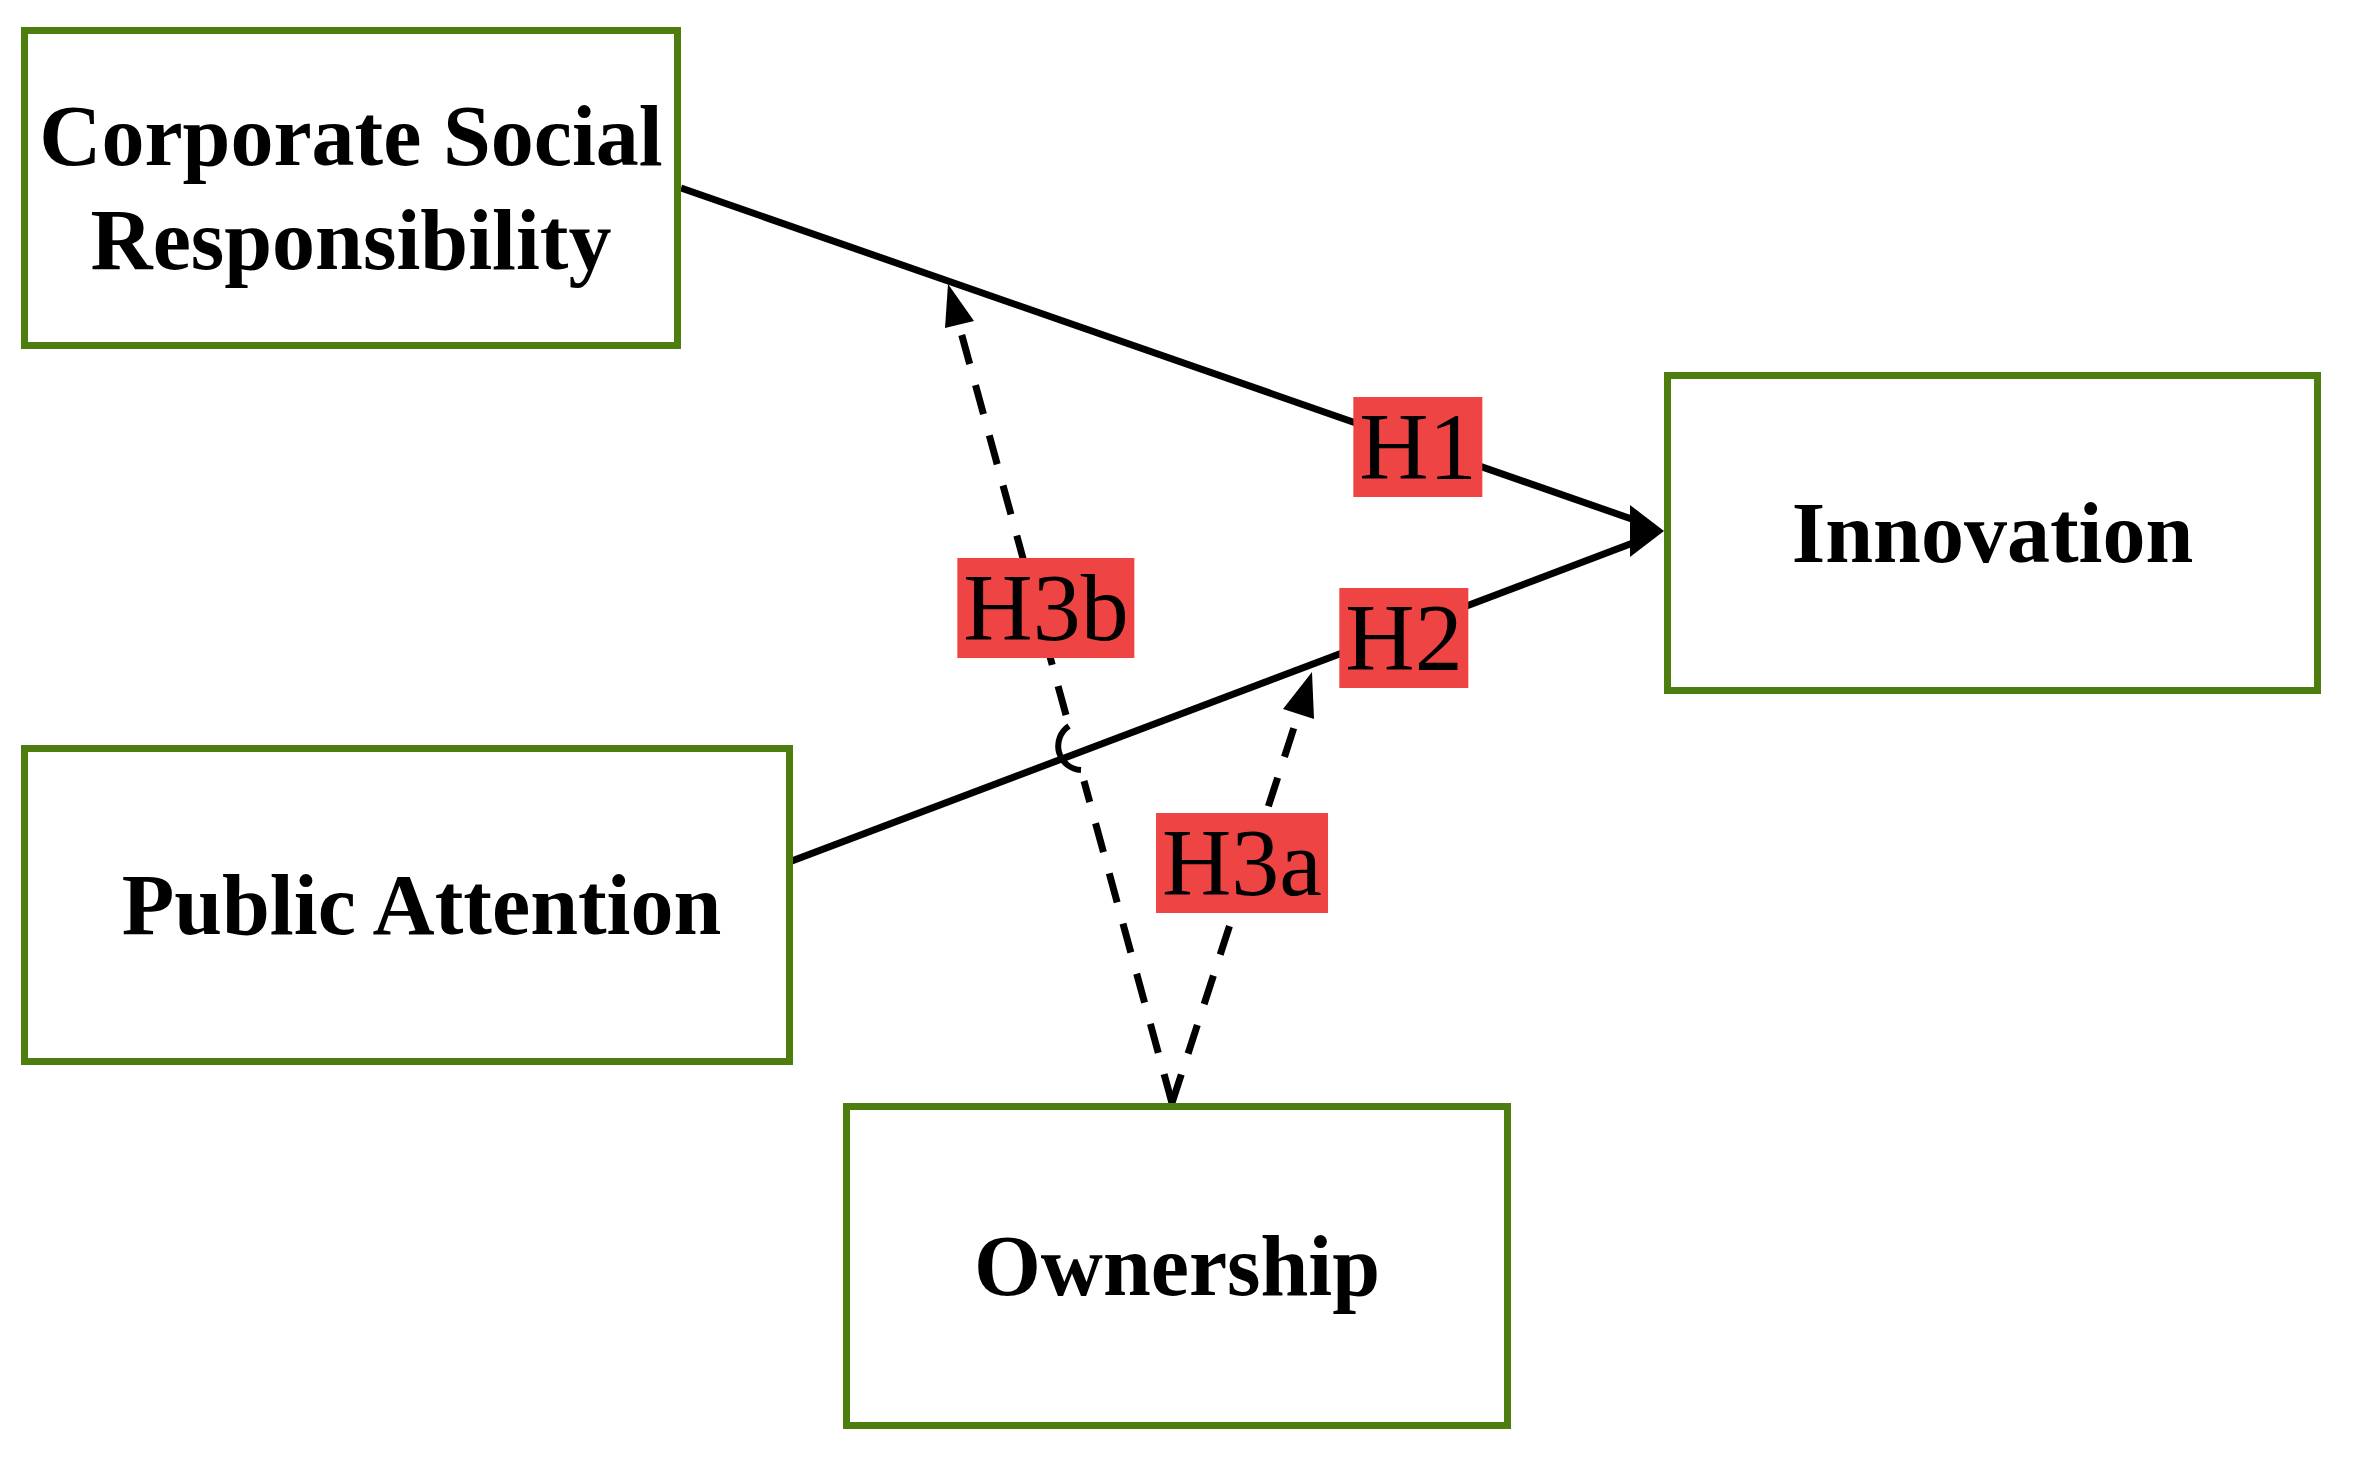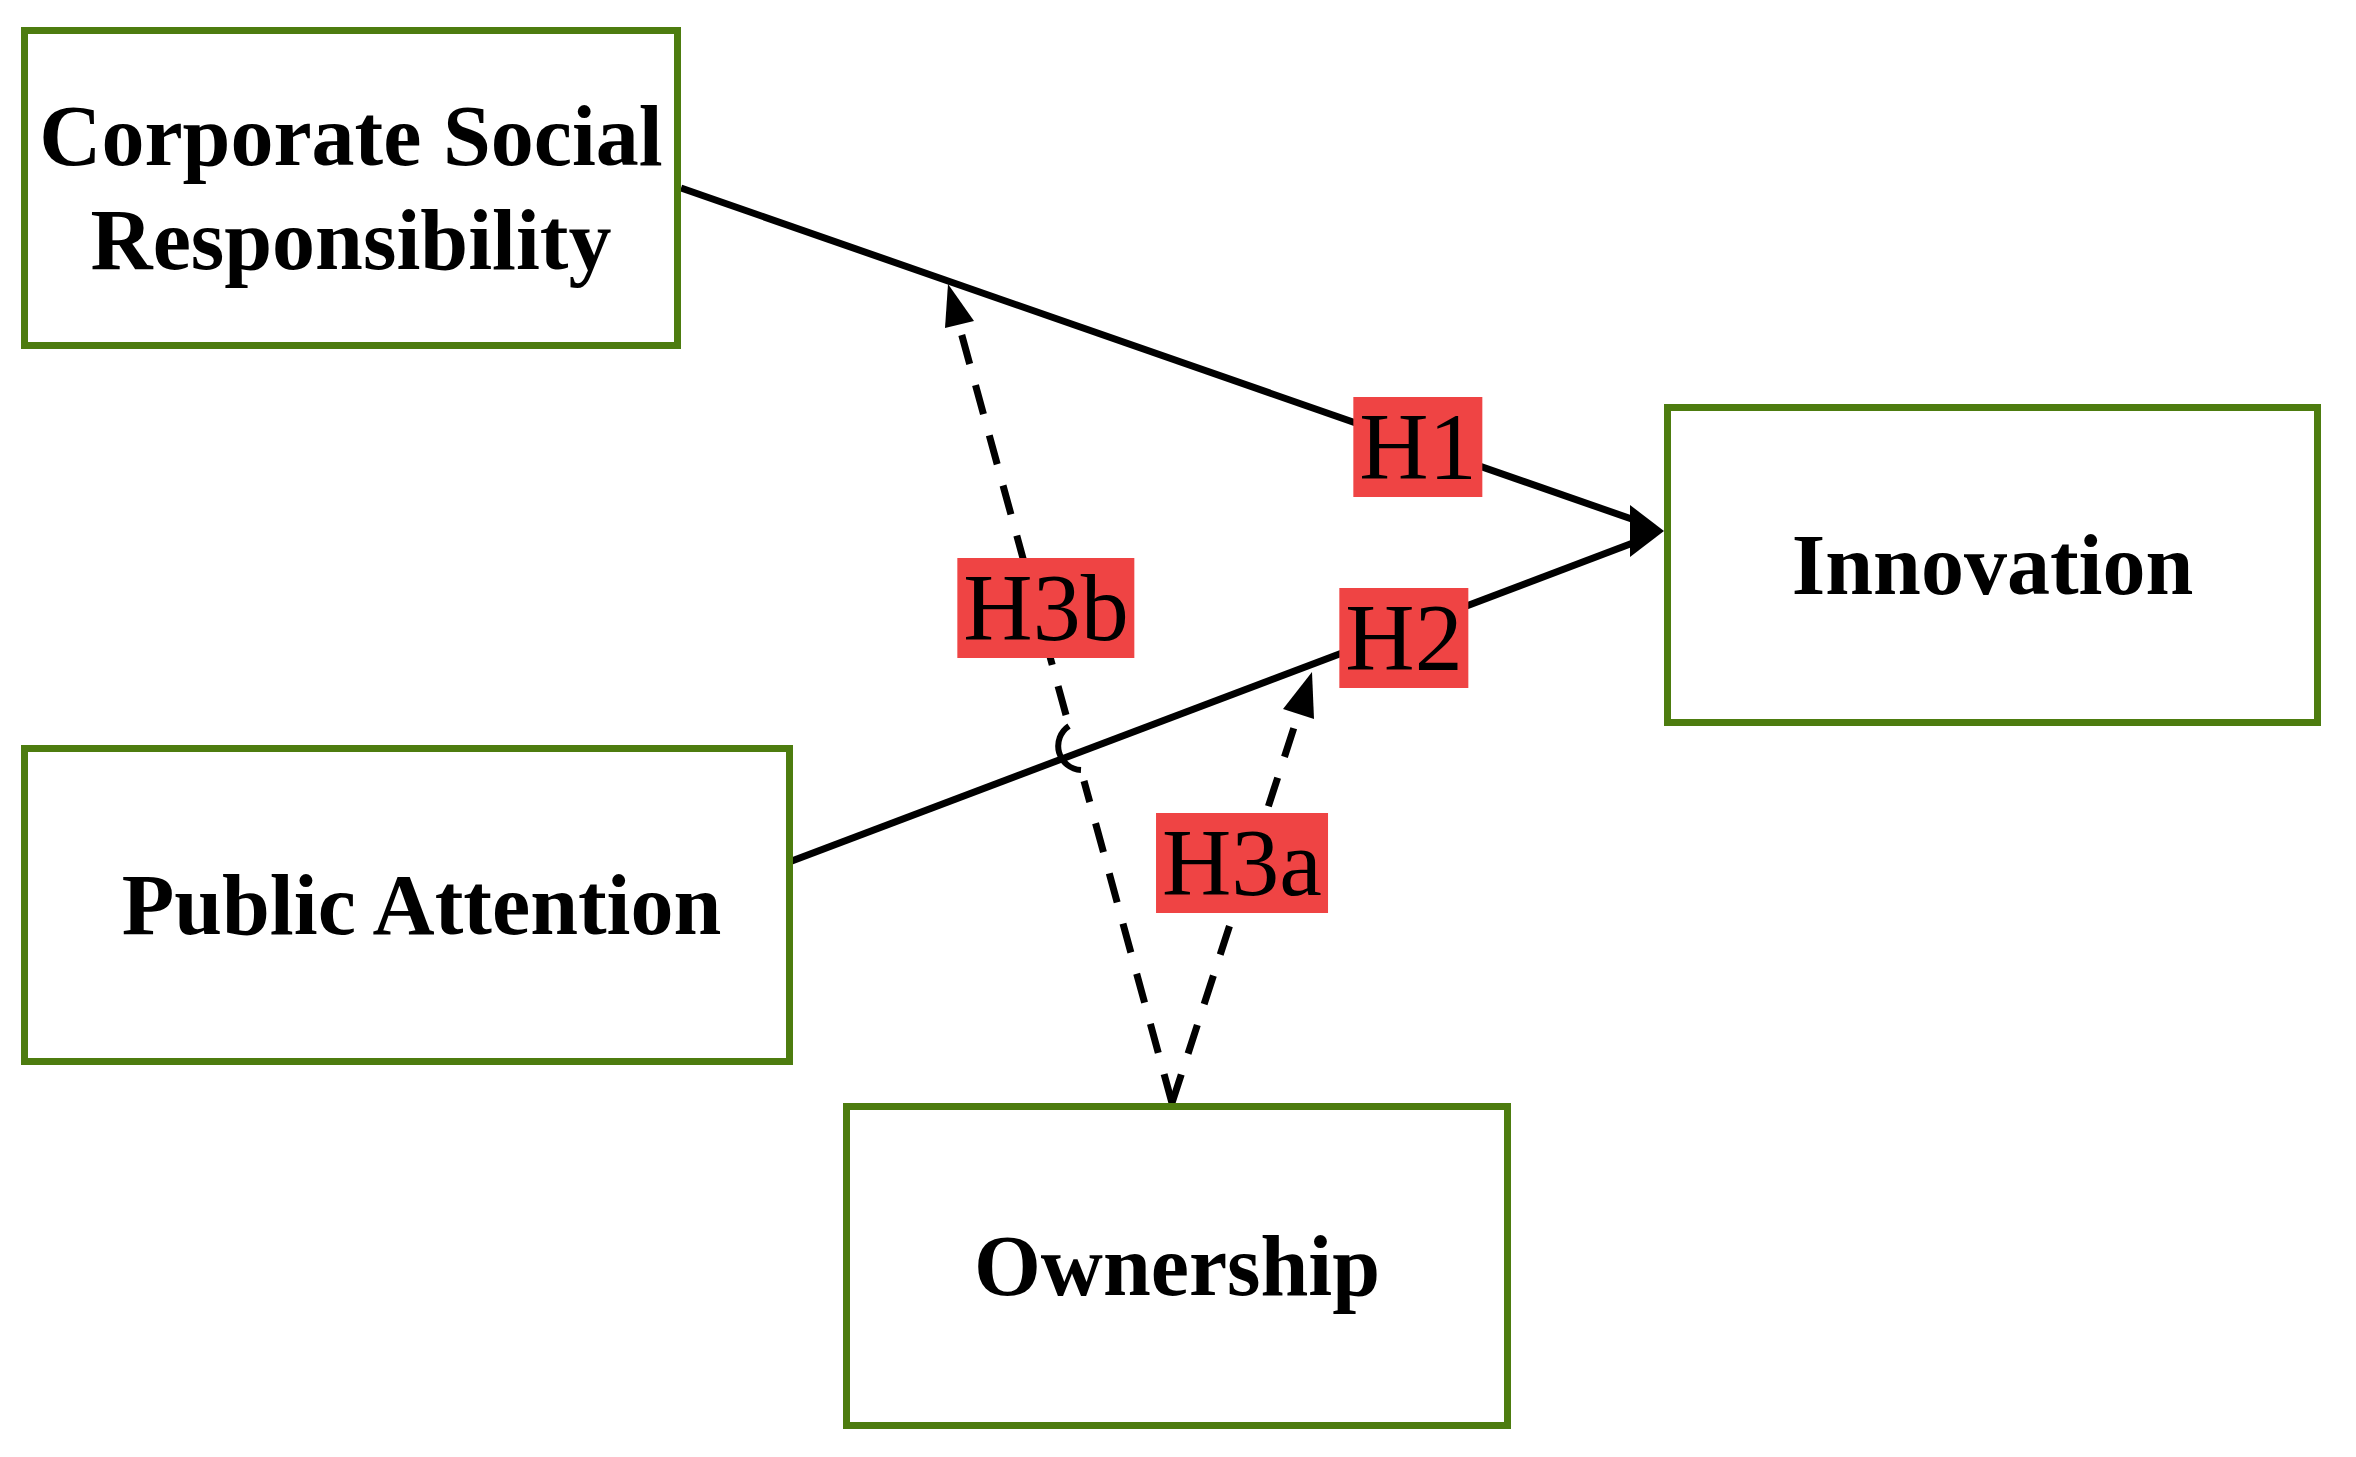--- a/index.html
+++ b/index.html
@@ -53,21 +53,21 @@
     align-items: center;
     justify-content: center;
     text-align: center;
     font-weight: bold;
     font-size: 86px;
     line-height: 104px;
     white-space: nowrap;
   }
   .node-csr { left: 21px;   top: 27px;   width: 660px; height: 322px; }
   .node-pa  { left: 21px;   top: 745px;  width: 772px; height: 320px; padding-left: 29px; }
-  .node-ip  { left: 1664px; top: 372px;  width: 657px; height: 322px; margin-top: 32px; }
+  .node-ip  { left: 1664px; top: 372px;  width: 657px; height: 322px; }
   .node-os  { left: 843px;  top: 1103px; width: 668px; height: 326px; text-align: center; }
   .edge-label {
     position: absolute;
     transform: translate(-50%, -50%);
     background: #ef4444;
     font-size: 96px;
     font-weight: normal;
     line-height: 1;
     padding: 2px 6px;
     white-space: nowrap;

